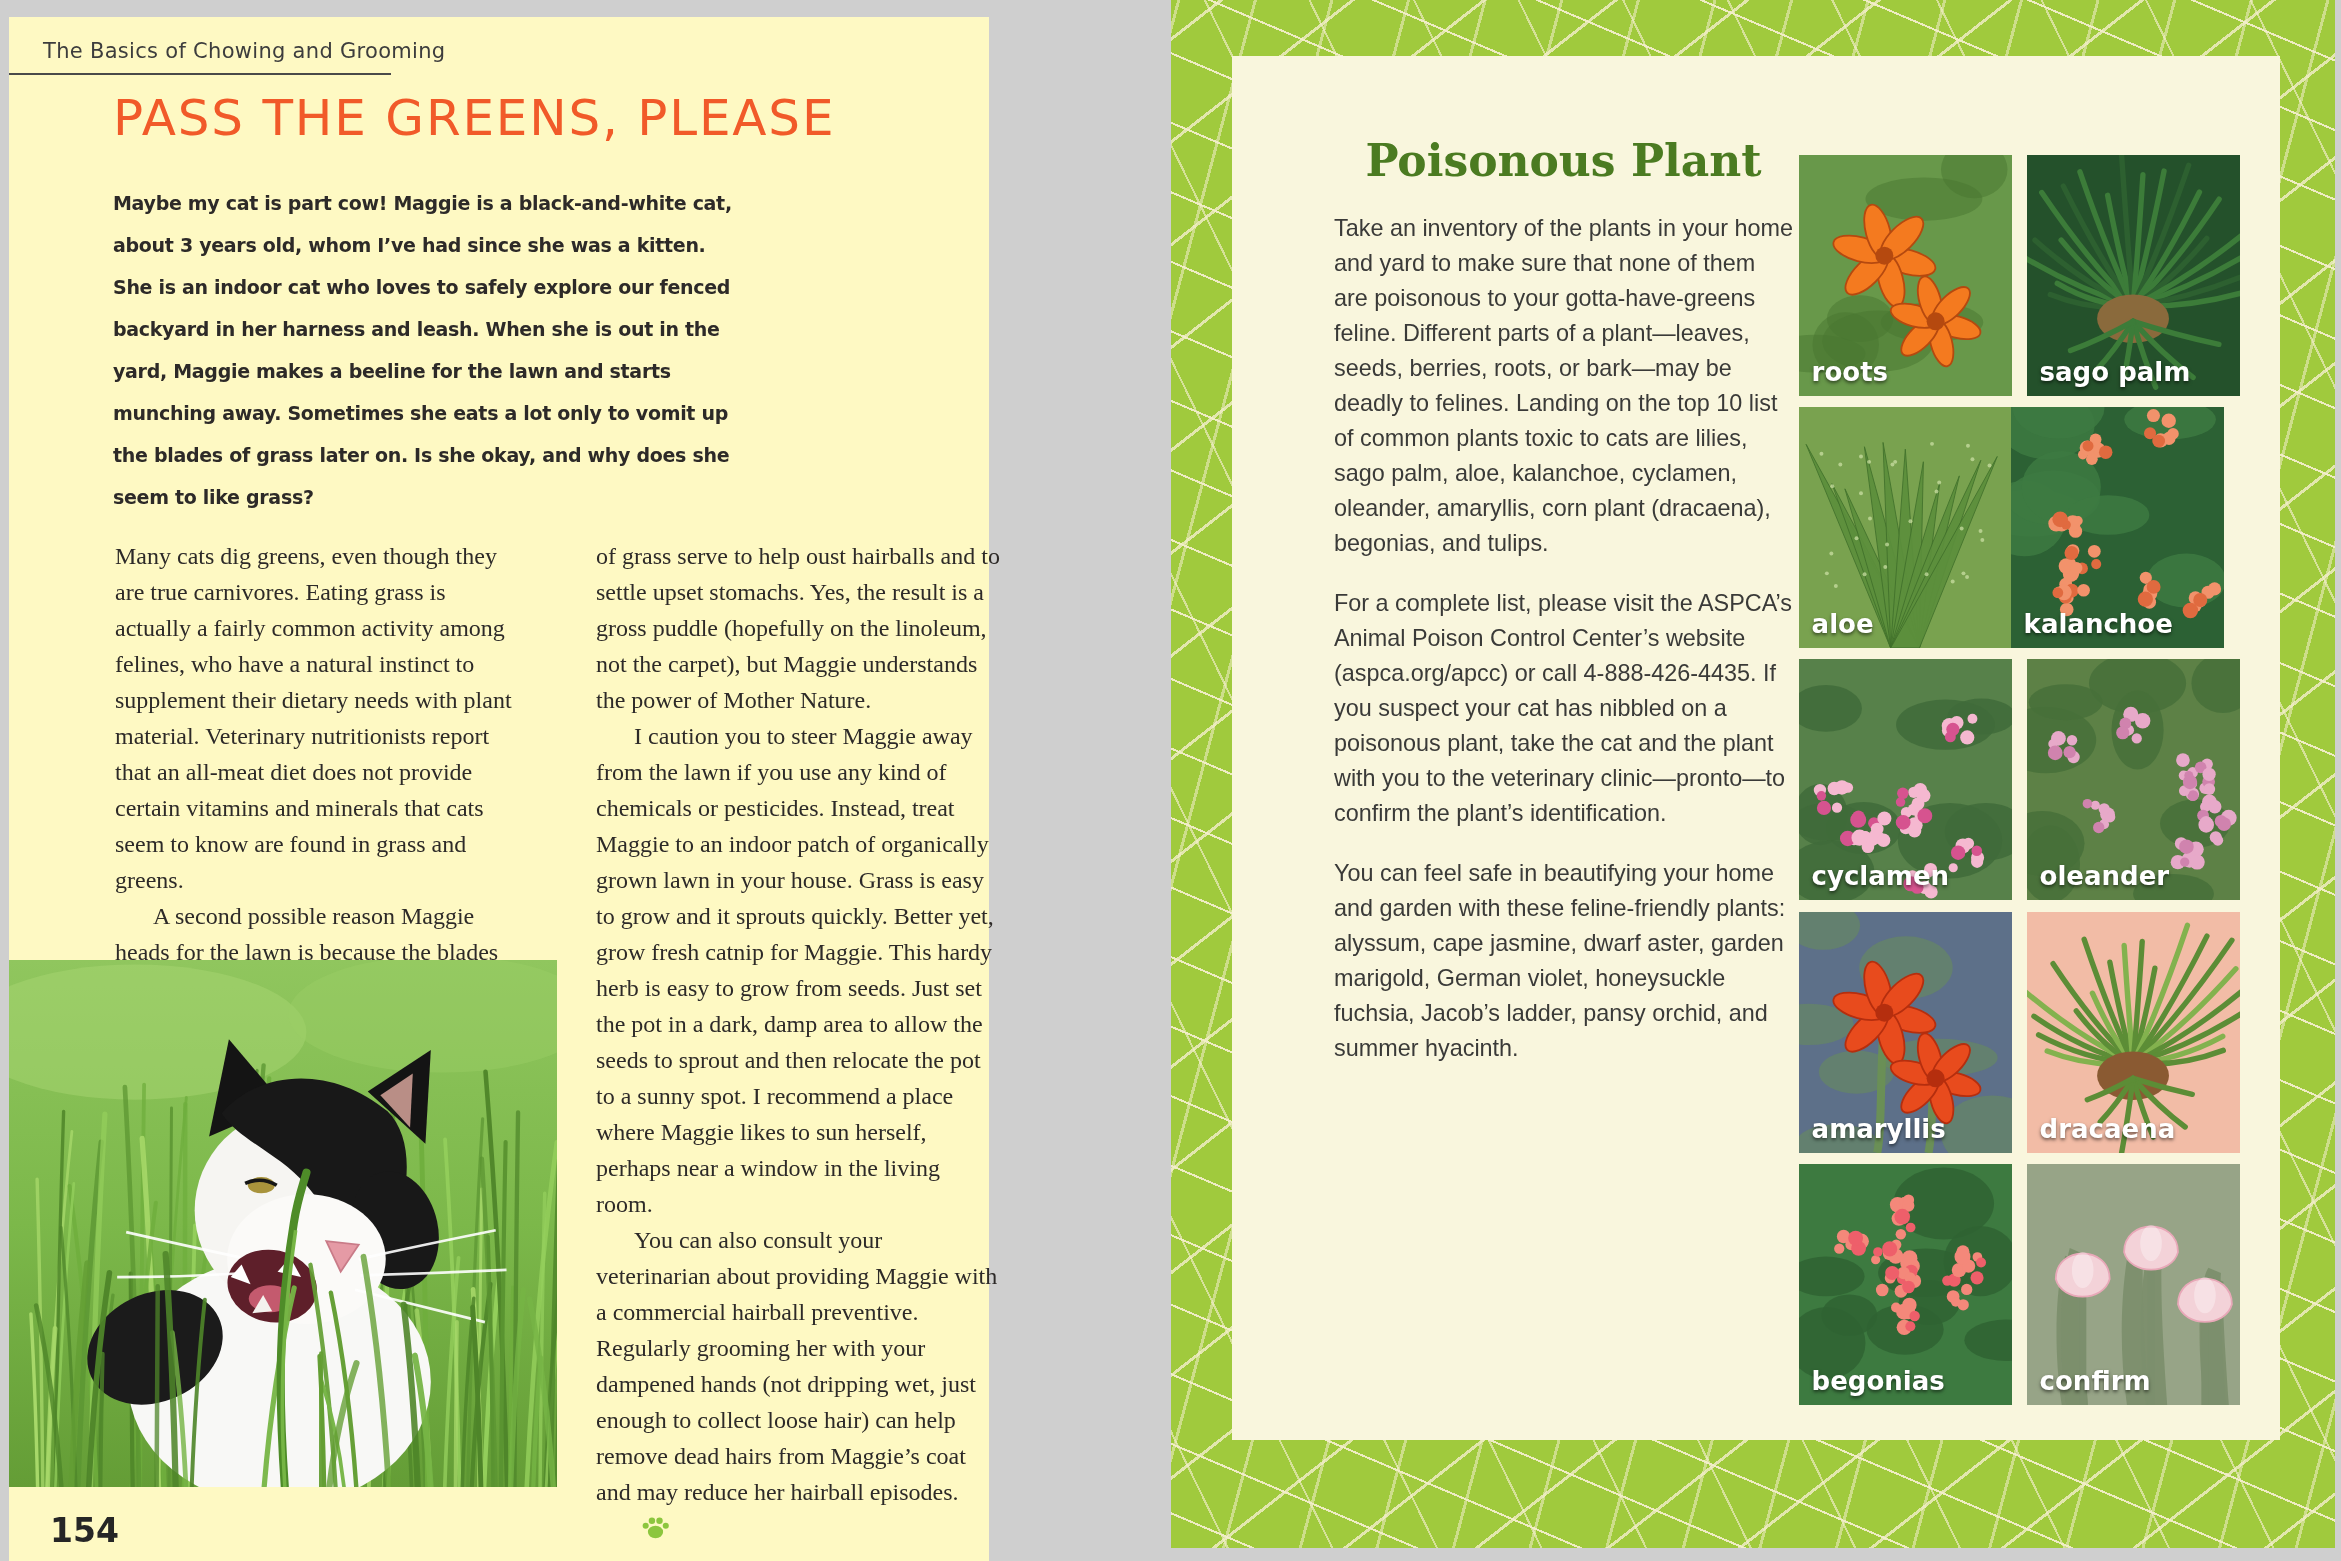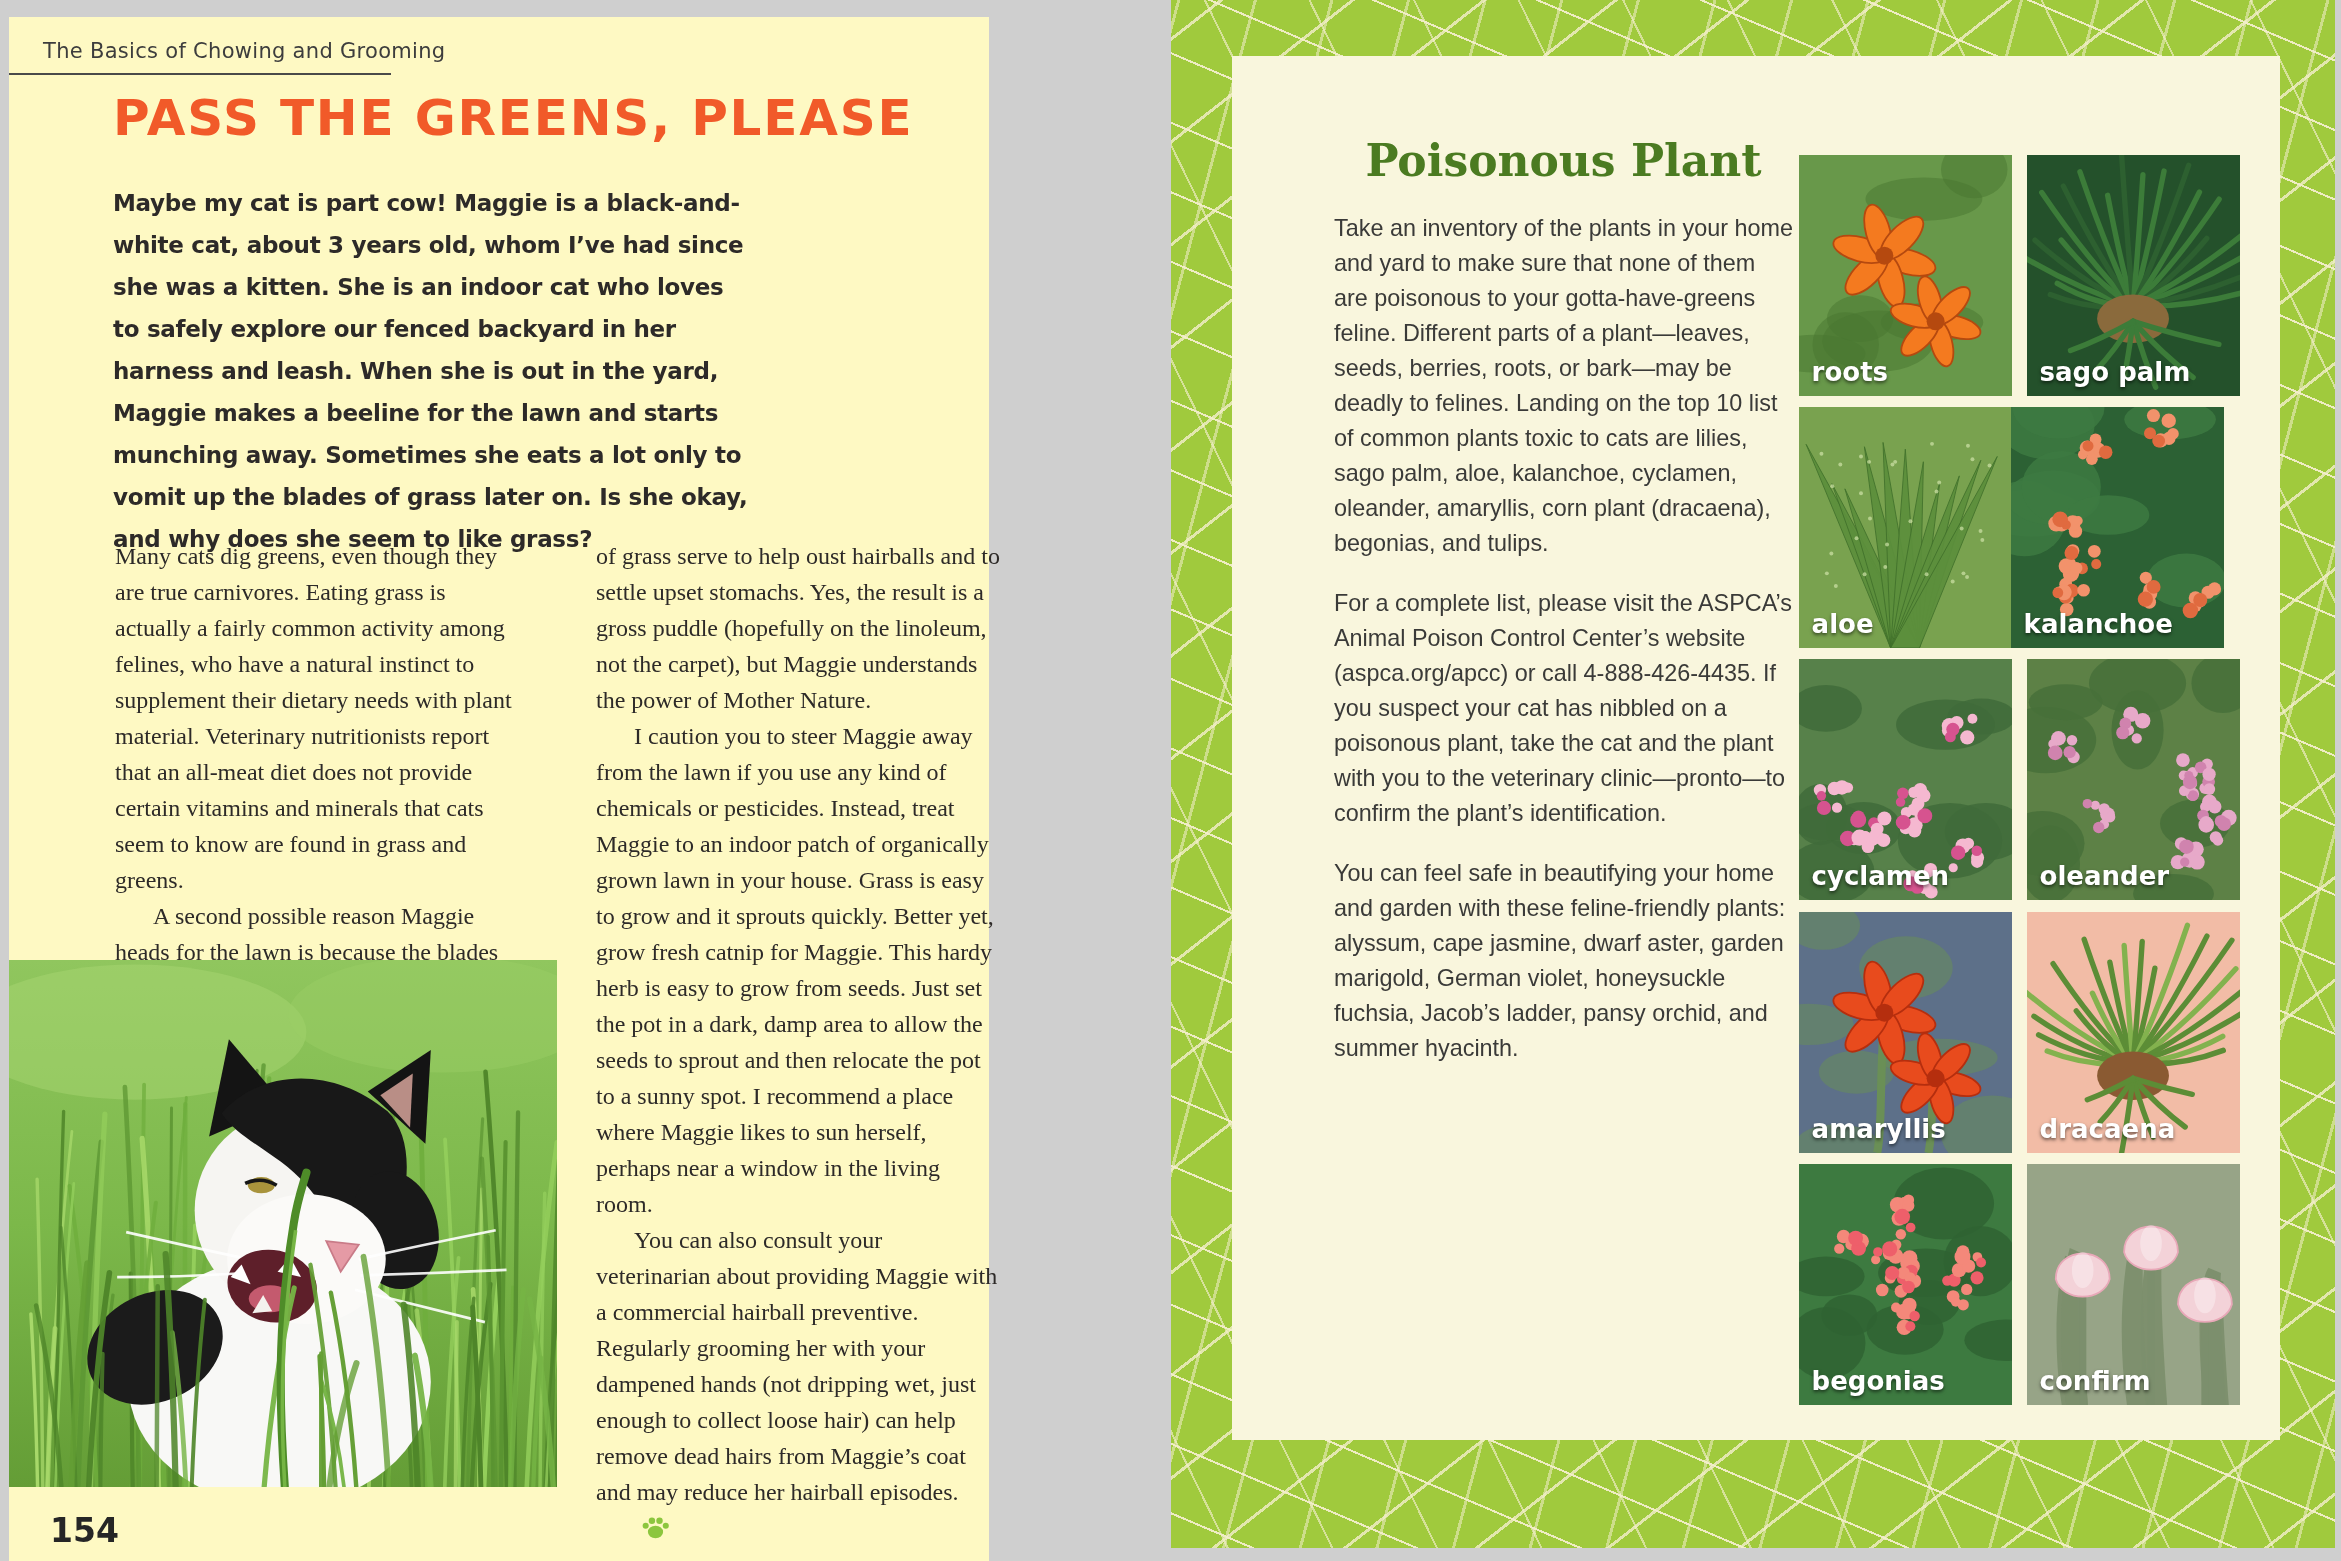--- a/index.html
+++ b/index.html
@@ -5,23 +5,23 @@
   html,body{margin:0;padding:0;background:#cfcfcf;}
   #stage{position:relative;width:2342px;height:1561px;background:#cfcfcf;overflow:hidden;
          font-family:"Liberation Sans",sans-serif;}
   #spread{position:absolute;left:9px;top:0;width:2326px;height:1548px;}
 
   
   #page-left{position:absolute;left:0;top:17px;width:980px;height:1548px;background:#fef9c3;}
   .running-header{position:absolute;left:34px;top:21.6px;font-size:21px;color:#3d3d3d;
                   letter-spacing:0.3px;font-family:"DejaVu Sans",sans-serif;}
   .header-rule{position:absolute;left:0;top:56px;width:382px;border-bottom:2.7px solid #4a4a4a;}
-  .article-heading{position:absolute;left:104px;top:72px;font-size:50px;font-weight:700;
+  .article-heading{position:absolute;left:104px;top:72px;font-size:50px;font-weight:400;
                    color:#f15a29;letter-spacing:1.8px;font-family:"DejaVu Sans",sans-serif;text-align:right;}
-  .article-intro{position:absolute;left:104px;top:165px;width:636px;font-size:23px;font-weight:700;
+  .article-intro{position:absolute;left:104px;top:165px;width:636px;font-size:19px;font-weight:700;
                  color:#2d2a28;line-height:42px;letter-spacing:-0.3px;
                  font-family:"DejaVu Sans",sans-serif;}
   .body-col{position:absolute;top:521px;width:404px;font-family:"Liberation Serif",serif;
             font-size:24px;line-height:36px;color:#2d2a28;}
   #body-col-1{left:106px;}
   #body-col-2{left:587px;}
   .body-col p{margin:0;}
   .body-col p.indent{text-indent:38px;}
   #cat-photo-wrap{position:absolute;left:0;top:943px;width:548px;height:527px;}
   #cat-photo-wrap svg{display:block;width:548px;height:527px;}

